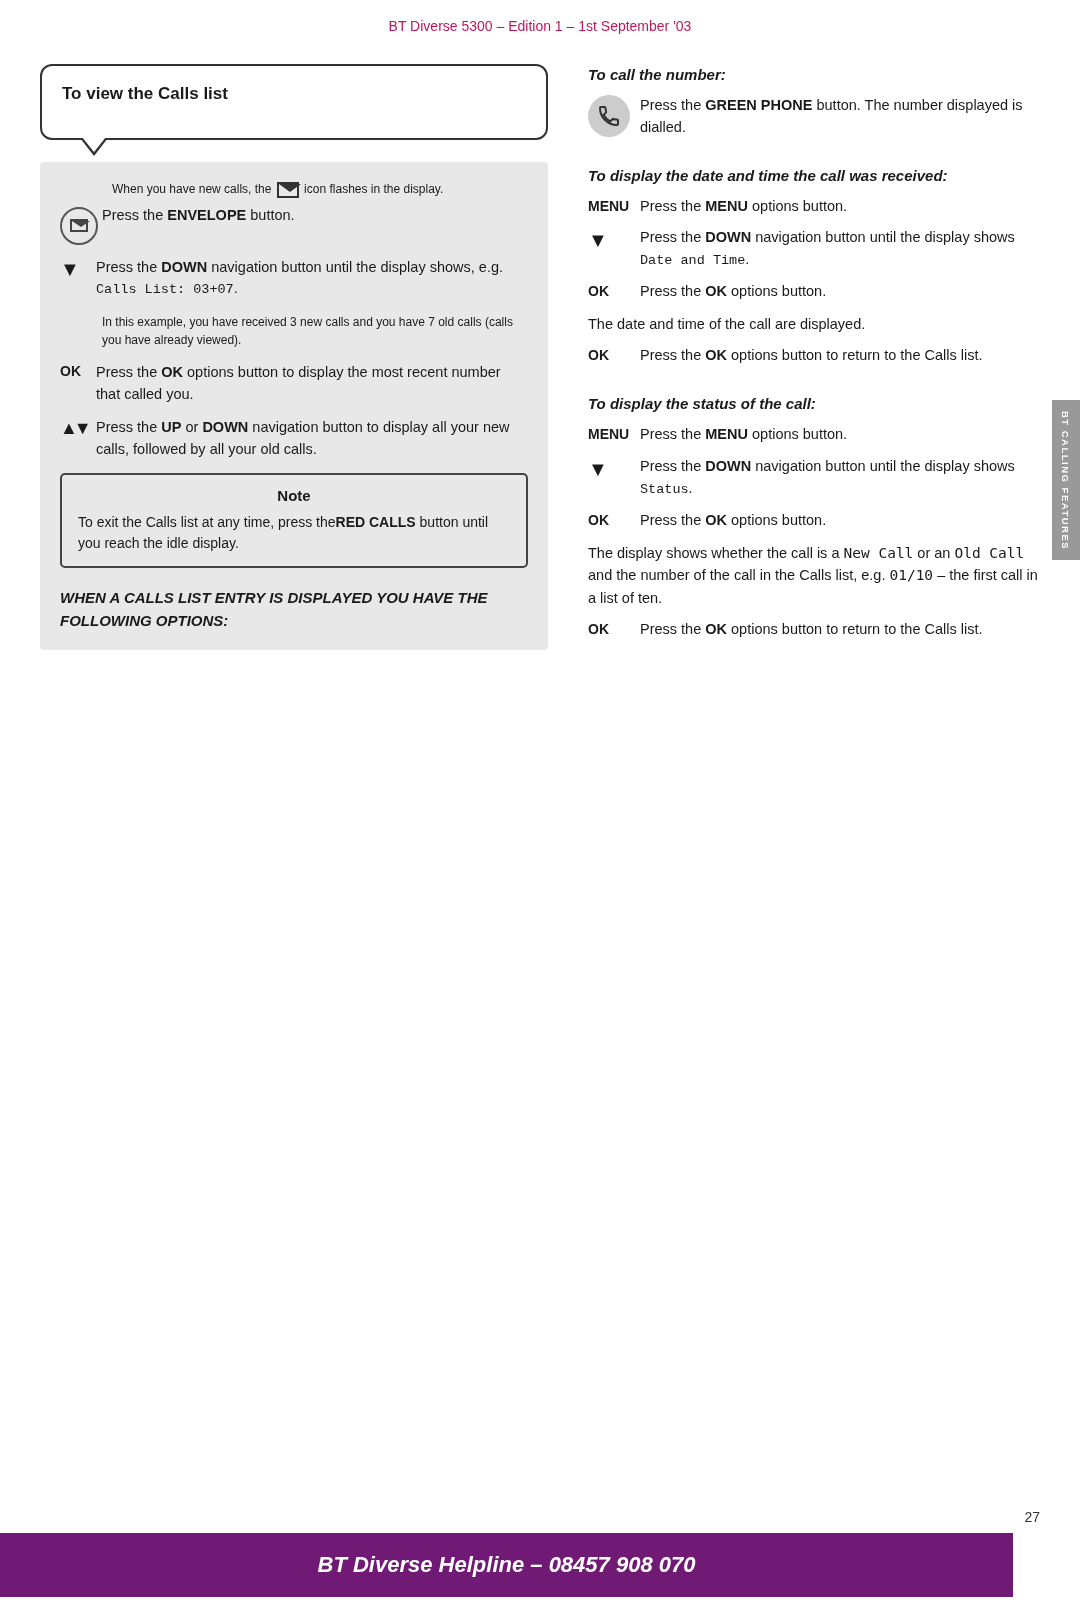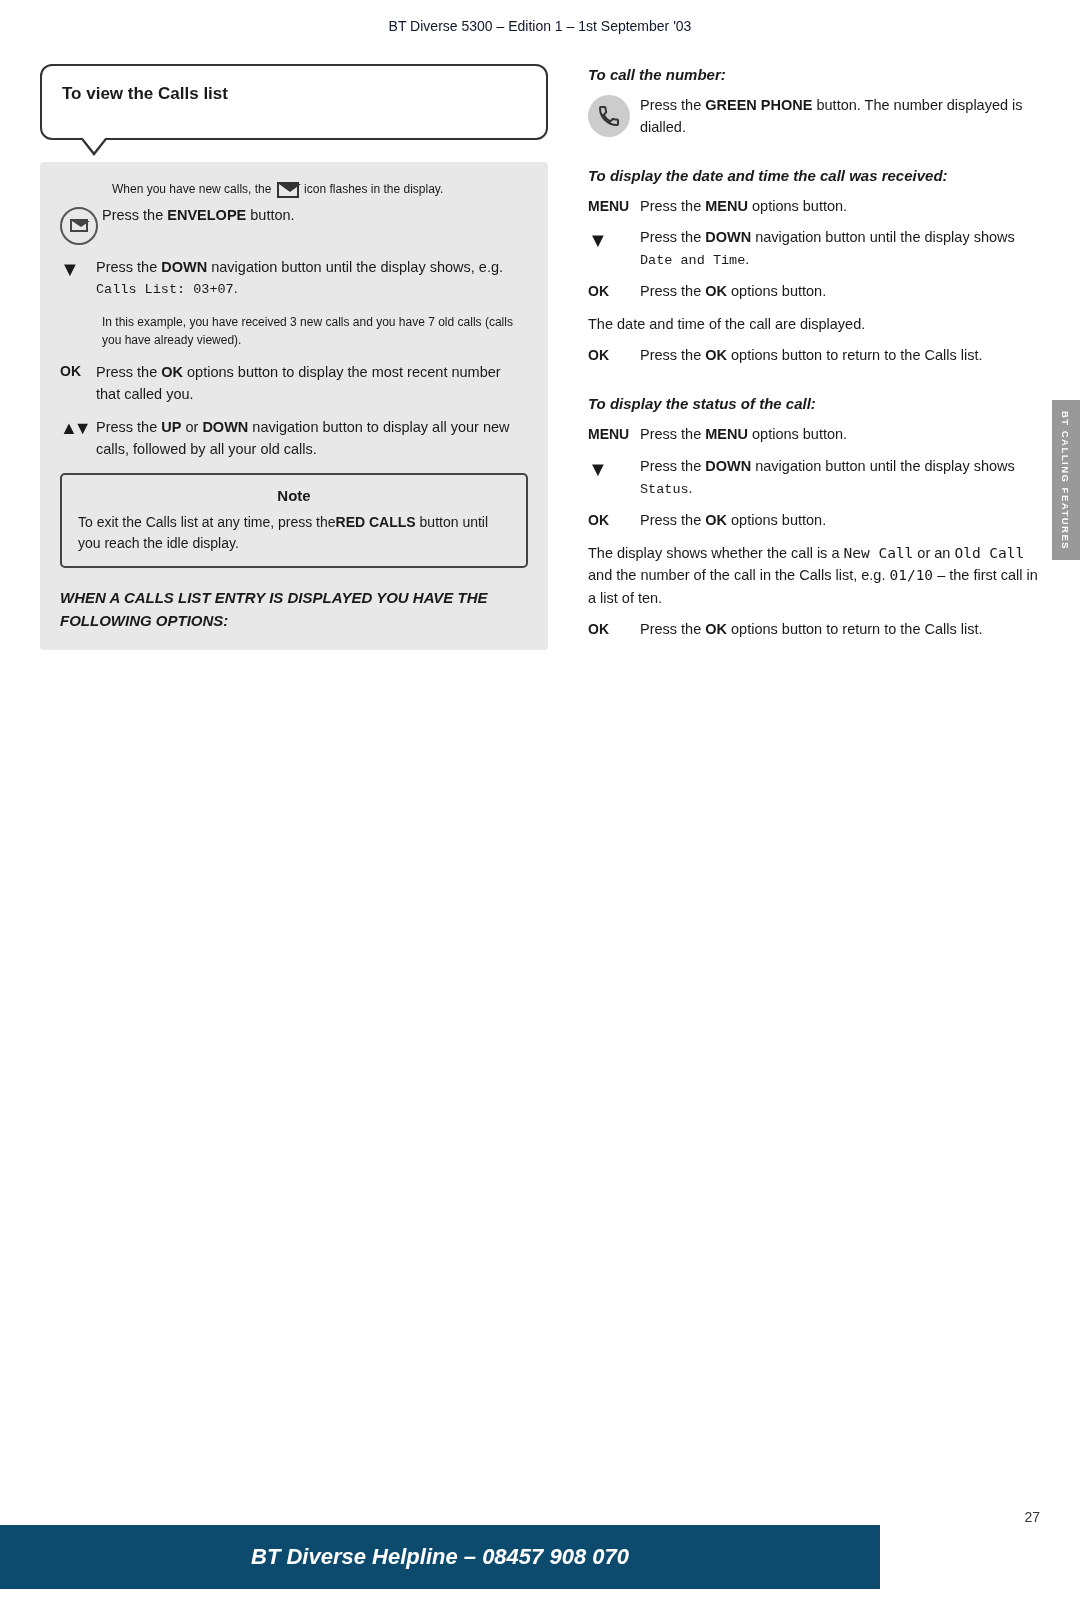--- a/index.html
+++ b/index.html
@@ -12,30 +12,30 @@
       font-size: 15px;
       color: #1a1a1a;
       position: relative;
       overflow: hidden;
     }
 
     .page-header {
       text-align: center;
       padding: 18px 0 10px;
       font-size: 14px;
-      color: #0f172a;
+      color: #be185d;
     }
 
     .page-footer-bar {
       position: absolute;
-      bottom: 16px;
+      bottom: 8px;
       left: 0;
-      width: 880px;
+      width: 1013px;
       height: 64px;
-      background: #0c4a6e;
+      background: #701a75;
       display: flex;
       align-items: center;
       justify-content: center;
     }
 
     .page-footer-bar span {
       color: #ffffff;
       font-size: 22px;
       font-style: italic;
       font-weight: bold;

